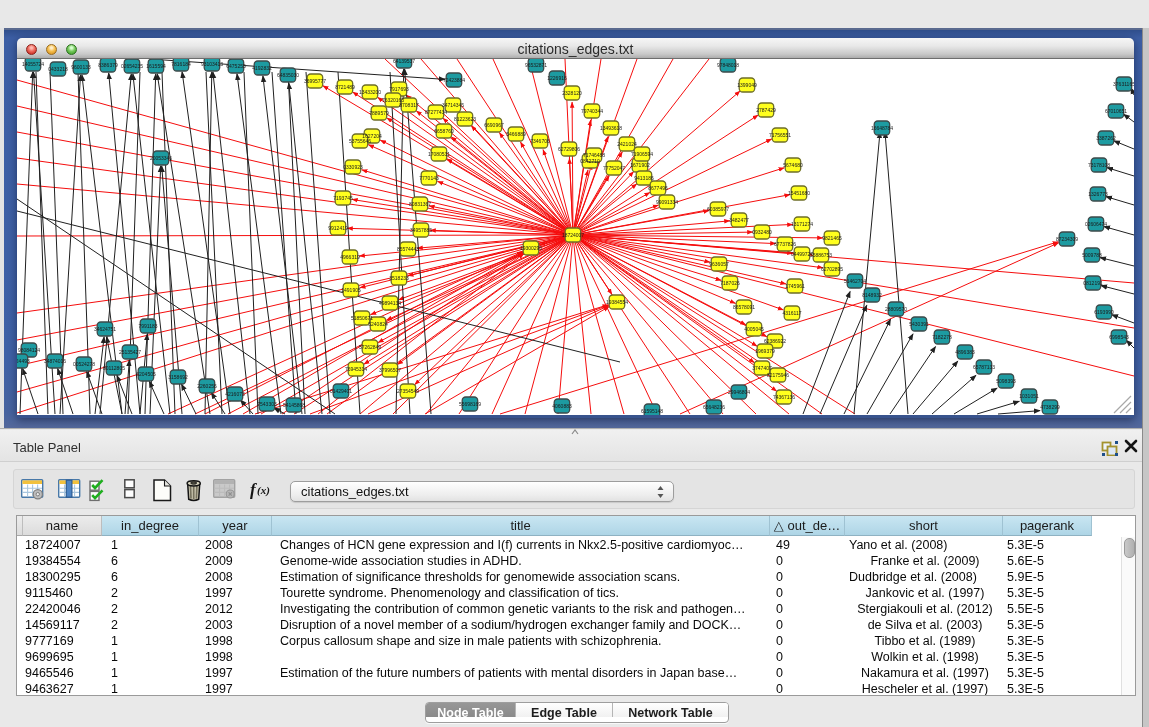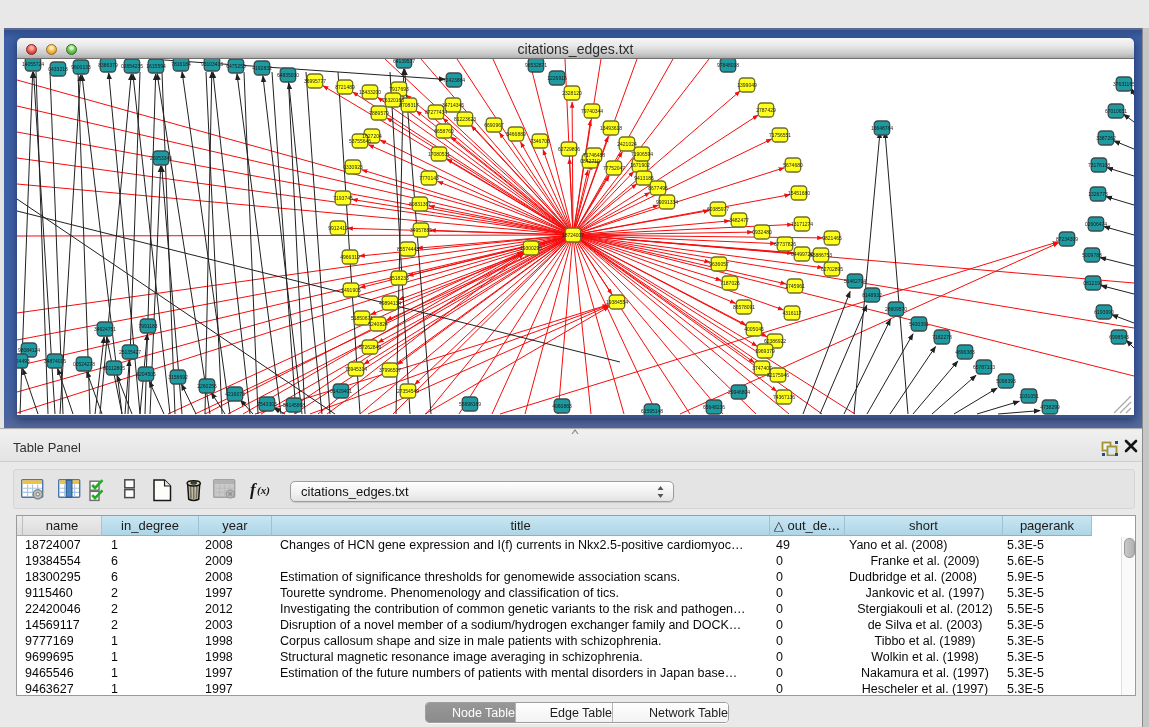--- a/index.html
+++ b/index.html
@@ -45,21 +45,21 @@
 .th { position:absolute; top:0; height:20px; background:linear-gradient(180deg,#c9e6f2,#aed5e6); border-right:1px solid #9fc2d2; border-bottom:1px solid #8fb2c2; font-size:13px; color:#1b1b1b; text-align:center; line-height:20px; }
 .th.gray { background:linear-gradient(180deg,#ececec,#dcdcdc); border-right:1px solid #bdbdbd; border-bottom:1px solid #a8a8a8; }
 .rows { position:absolute; left:0; top:21px; width:1104px; }
 .tr { position:absolute; left:0; width:1104px; height:16px; font-size:12.5px; color:#090909; white-space:nowrap; }
 .td { position:absolute; top:1px; overflow:hidden; }
 #vscroll { position:absolute; left:1104px; top:21px; width:15px; height:159px; background:#fafafa; border-left:1px solid #e0e0e0; }
 #vthumb { position:absolute; left:2px; top:1px; width:11px; height:20px; background:linear-gradient(90deg,#c9c9c9,#b0b0b0); border:1px solid #9a9a9a; border-radius:5px; }
 
 
 #tabs { position:absolute; left:425px; top:273px; height:21px; display:flex; border:1px solid #9e9e9e; border-radius:4px; overflow:hidden; background:#fff; box-shadow:0 1px 0 rgba(255,255,255,.7); }
-.tab { height:21px; font-size:12.5px; line-height:20px; text-align:right; color:#1d1d1d; background:linear-gradient(180deg,#ffffff,#f1f1f1); border-right:1px solid #b5b5b5; }
+.tab { height:14px; font-size:12.5px; line-height:20px; text-align:center; color:#1d1d1d; background:linear-gradient(180deg,#ffffff,#f1f1f1); border-right:1px solid #b5b5b5;font-weight:bold; }
 .tab.sel { background:linear-gradient(180deg,#979797,#8a8a8a); color:#ffffff; }
 .tab:last-child { border-right:none; }
 
 
 #status { position:absolute; left:0; top:300px; width:1142px; height:27px; }
 #mem { position:absolute; right:28px; top:10px; font-size:11px; color:#1c1c1c; }
 #memdot { position:absolute; right:9px; top:8px; width:13px; height:13px; border-radius:50%; background:radial-gradient(circle at 45% 35%, #6fdf56, #35c135 60%, #22a322); border:1.5px solid #2a6b1e; }
 </style>
 </head>
 <body>
@@ -648,20 +648,21 @@
             <span class="td" style="left:188px;width:64px;">2008</span>
             <span class="td" style="left:263px;width:488px;">Changes of HCN gene expression and I(f) currents in Nkx2.5-positive cardiomyoc…</span>
             <span class="td" style="left:759px;width:66px;">49</span>
             <span class="td" style="left:832px;width:152px;text-align:left;">Yano et al. (2008)</span>
             <span class="td" style="left:990px;width:90px;">5.3E-5</span>
           </div>
 <div class="tr" style="top:16px">
             <span class="td" style="left:8px;width:74px;">19384554</span>
             <span class="td" style="left:94px;width:84px;">6</span>
             <span class="td" style="left:188px;width:64px;">2009</span>
+            <span class="td" style="left:263px;width:488px;">Genome-wide association studies in ADHD.</span>
             <span class="td" style="left:759px;width:66px;">0</span>
             <span class="td" style="left:832px;width:152px;text-align:center;">Franke et al. (2009)</span>
             <span class="td" style="left:990px;width:90px;">5.6E-5</span>
           </div>
 <div class="tr" style="top:32px">
             <span class="td" style="left:8px;width:74px;">18300295</span>
             <span class="td" style="left:94px;width:84px;">6</span>
             <span class="td" style="left:188px;width:64px;">2008</span>
             <span class="td" style="left:263px;width:488px;">Estimation of significance thresholds for genomewide association scans.</span>
             <span class="td" style="left:759px;width:66px;">0</span>
@@ -701,21 +702,20 @@
             <span class="td" style="left:188px;width:64px;">1998</span>
             <span class="td" style="left:263px;width:488px;">Corpus callosum shape and size in male patients with schizophrenia.</span>
             <span class="td" style="left:759px;width:66px;">0</span>
             <span class="td" style="left:832px;width:152px;text-align:center;">Tibbo et al. (1989)</span>
             <span class="td" style="left:990px;width:90px;">5.3E-5</span>
           </div>
 <div class="tr" style="top:112px">
             <span class="td" style="left:8px;width:74px;">9699695</span>
             <span class="td" style="left:94px;width:84px;">1</span>
             <span class="td" style="left:188px;width:64px;">1998</span>
-            <span class="td" style="left:263px;width:488px;">Structural magnetic resonance image averaging in schizophrenia.</span>
             <span class="td" style="left:759px;width:66px;">0</span>
             <span class="td" style="left:832px;width:152px;text-align:center;">Wolkin et al. (1998)</span>
             <span class="td" style="left:990px;width:90px;">5.3E-5</span>
           </div>
 <div class="tr" style="top:128px">
             <span class="td" style="left:8px;width:74px;">9465546</span>
             <span class="td" style="left:94px;width:84px;">1</span>
             <span class="td" style="left:188px;width:64px;">1997</span>
             <span class="td" style="left:263px;width:488px;">Estimation of the future numbers of patients with mental disorders in Japan base…</span>
             <span class="td" style="left:759px;width:66px;">0</span>

